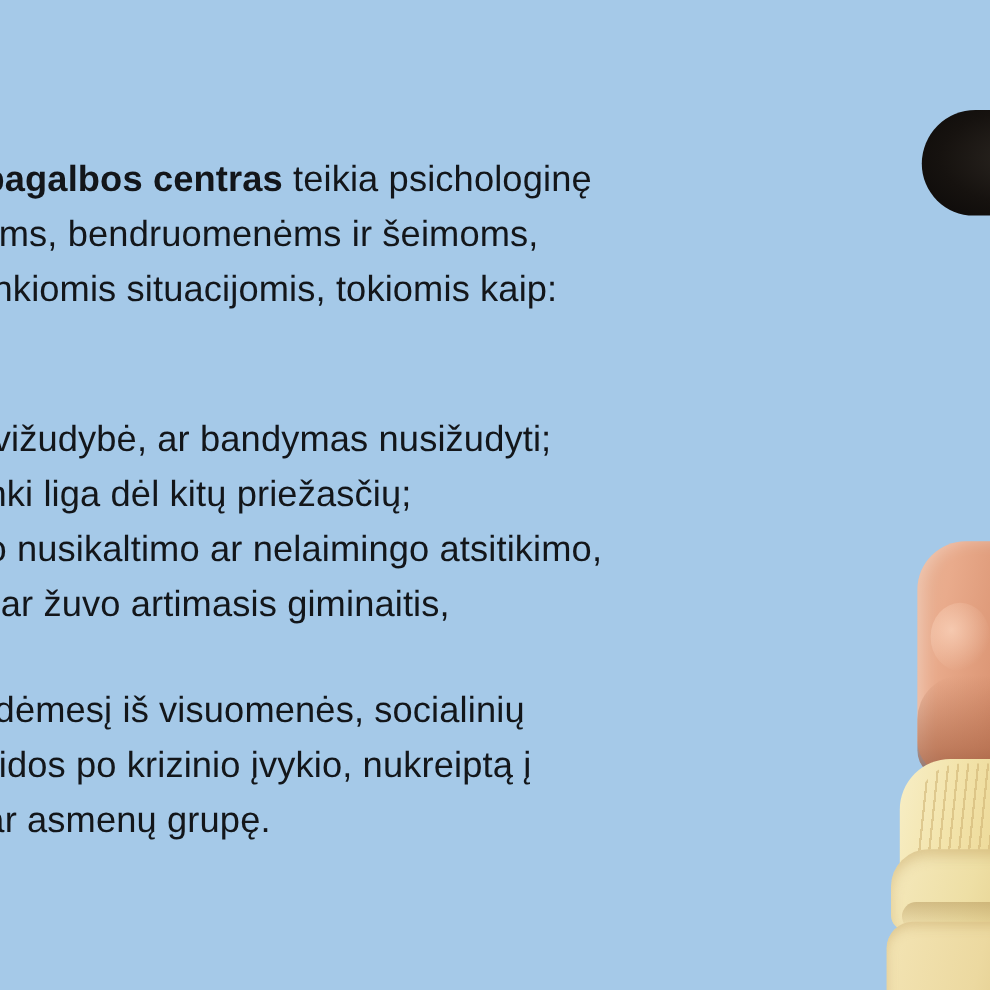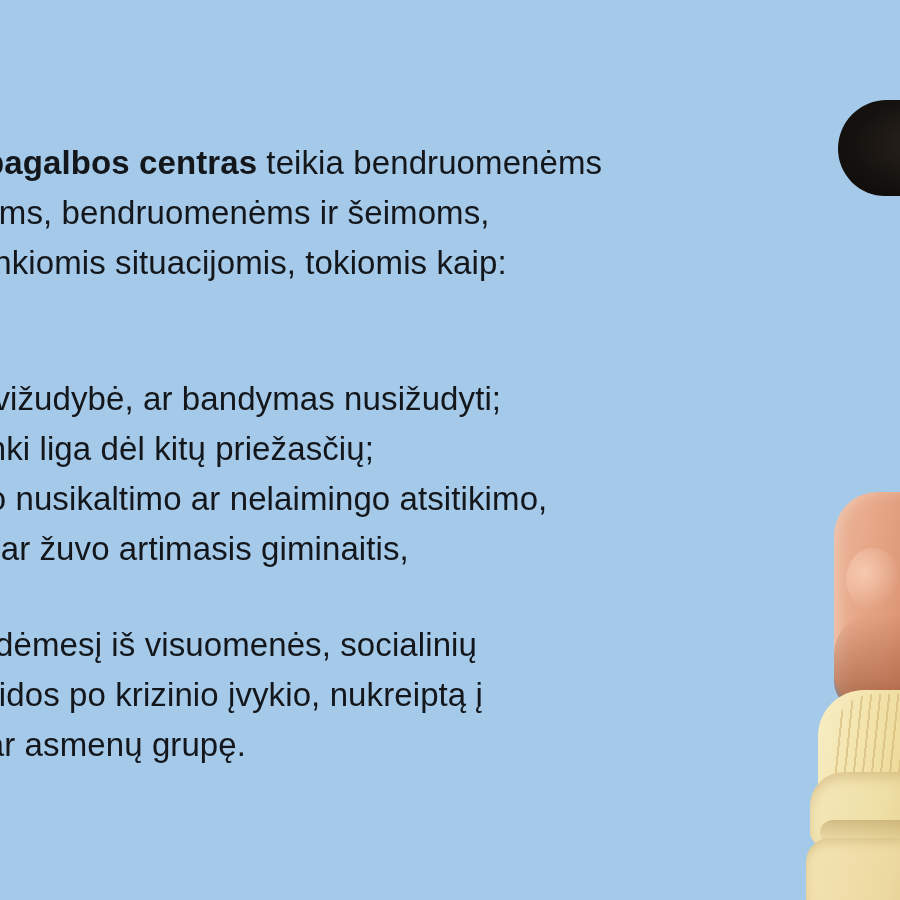--- a/index.html
+++ b/index.html
@@ -170,21 +170,21 @@
     <div class="sleeve-ribs"></div>
     <div class="sleeve-cuff"></div>
     <div class="sleeve-fold"></div>
     <div class="sleeve-lower"></div>
   </div>
 
   <div id="text-block">
 
     <div class="para" id="para-1">
       <div class="line">
-        <b>krizių pagalbos centras</b><span> teikia bendruomenėms</span>
+        <b>krizių pagalbos centras</b><span> teikia psichologinę</span>
       </div>
       <div class="line">
         <span>nizacijoms, bendruomenėms ir šeimoms,</span>
       </div>
       <div class="line">
         <span>s su sunkiomis situacijomis, tokiomis kaip:</span>
       </div>
     </div>
 
     <div class="para" id="para-2">

